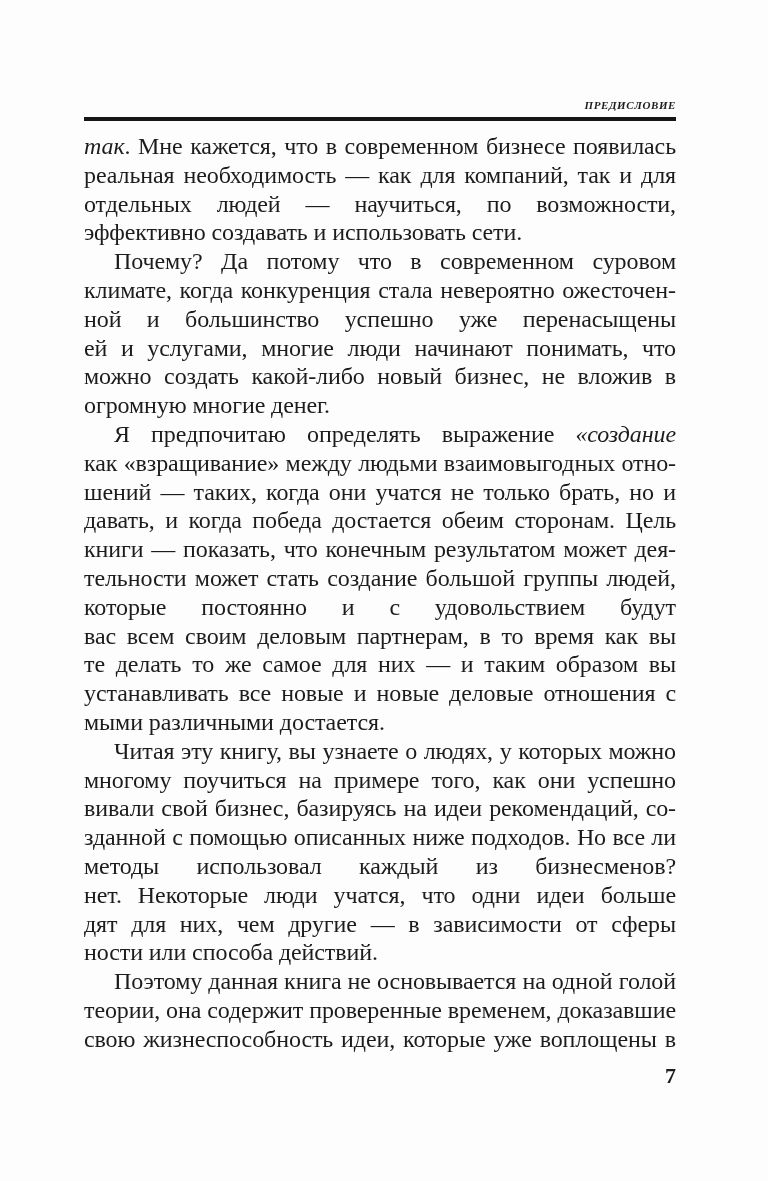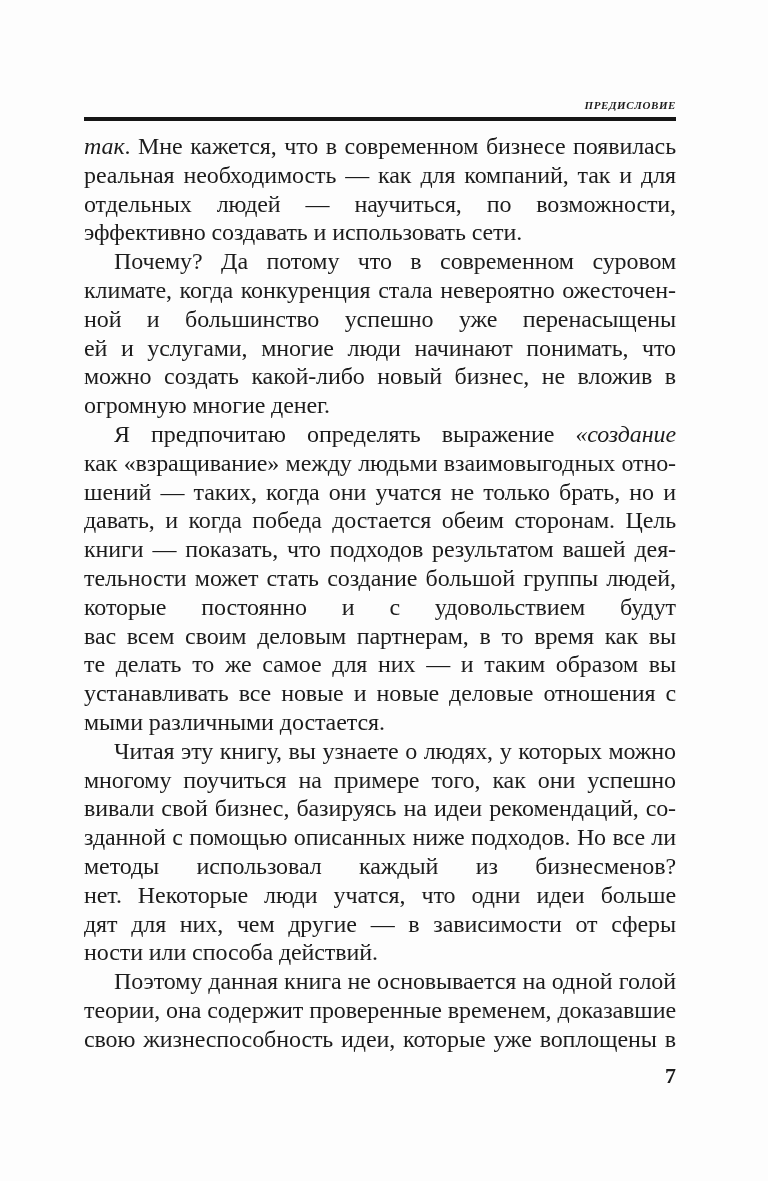--- a/index.html
+++ b/index.html
@@ -98,21 +98,21 @@
           <div class="line"><span>ной и большинство успешно уже перенасыщены продукци-</span></div>
           <div class="line"><span>ей и услугами, многие люди начинают понимать, что невоз-</span></div>
           <div class="line"><span>можно создать какой-либо новый бизнес, не вложив в него</span></div>
           <div class="line flush"><span>огромную многие денег.</span></div>
         </div>
         <div>
           <div class="line indent"><span>Я предпочитаю определять выражение </span><span class="it">«создание сети»</span></div>
           <div class="line"><span>как «взращивание» между людьми взаимовыгодных отно-</span></div>
           <div class="line"><span>шений — таких, когда они учатся не только брать, но и</span></div>
           <div class="line"><span>давать, и когда победа достается обеим сторонам. Цель этой</span></div>
-          <div class="line"><span>книги — показать, что подходов результатом вашей дея-</span></div>
+          <div class="line"><span>книги — показать, что конечным результатом может дея-</span></div>
           <div class="line"><span>тельности может стать создание большой группы людей,</span></div>
           <div class="line"><span>которые постоянно и с удовольствием будут рекомендовать</span></div>
           <div class="line"><span>вас всем своим деловым партнерам, в то время как вы буде-</span></div>
           <div class="line"><span>те делать то же самое для них — и таким образом вы будете</span></div>
           <div class="line"><span>устанавливать все новые и новые деловые отношения с са-</span></div>
           <div class="line flush"><span>мыми различными достается.</span></div>
         </div>
         <div>
           <div class="line indent"><span>Читая эту книгу, вы узнаете о людях, у которых можно</span></div>
           <div class="line"><span>многому поучиться на примере того, как они успешно раз-</span></div>

